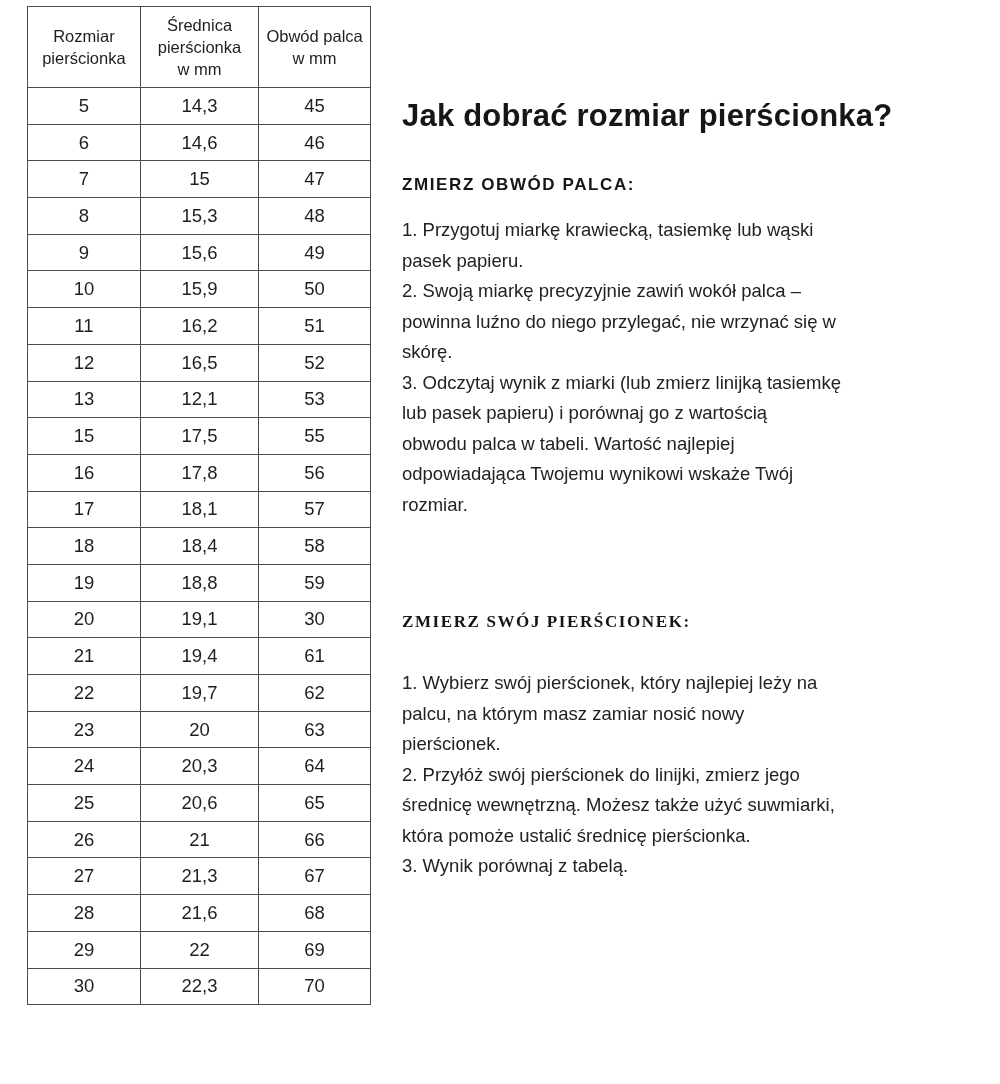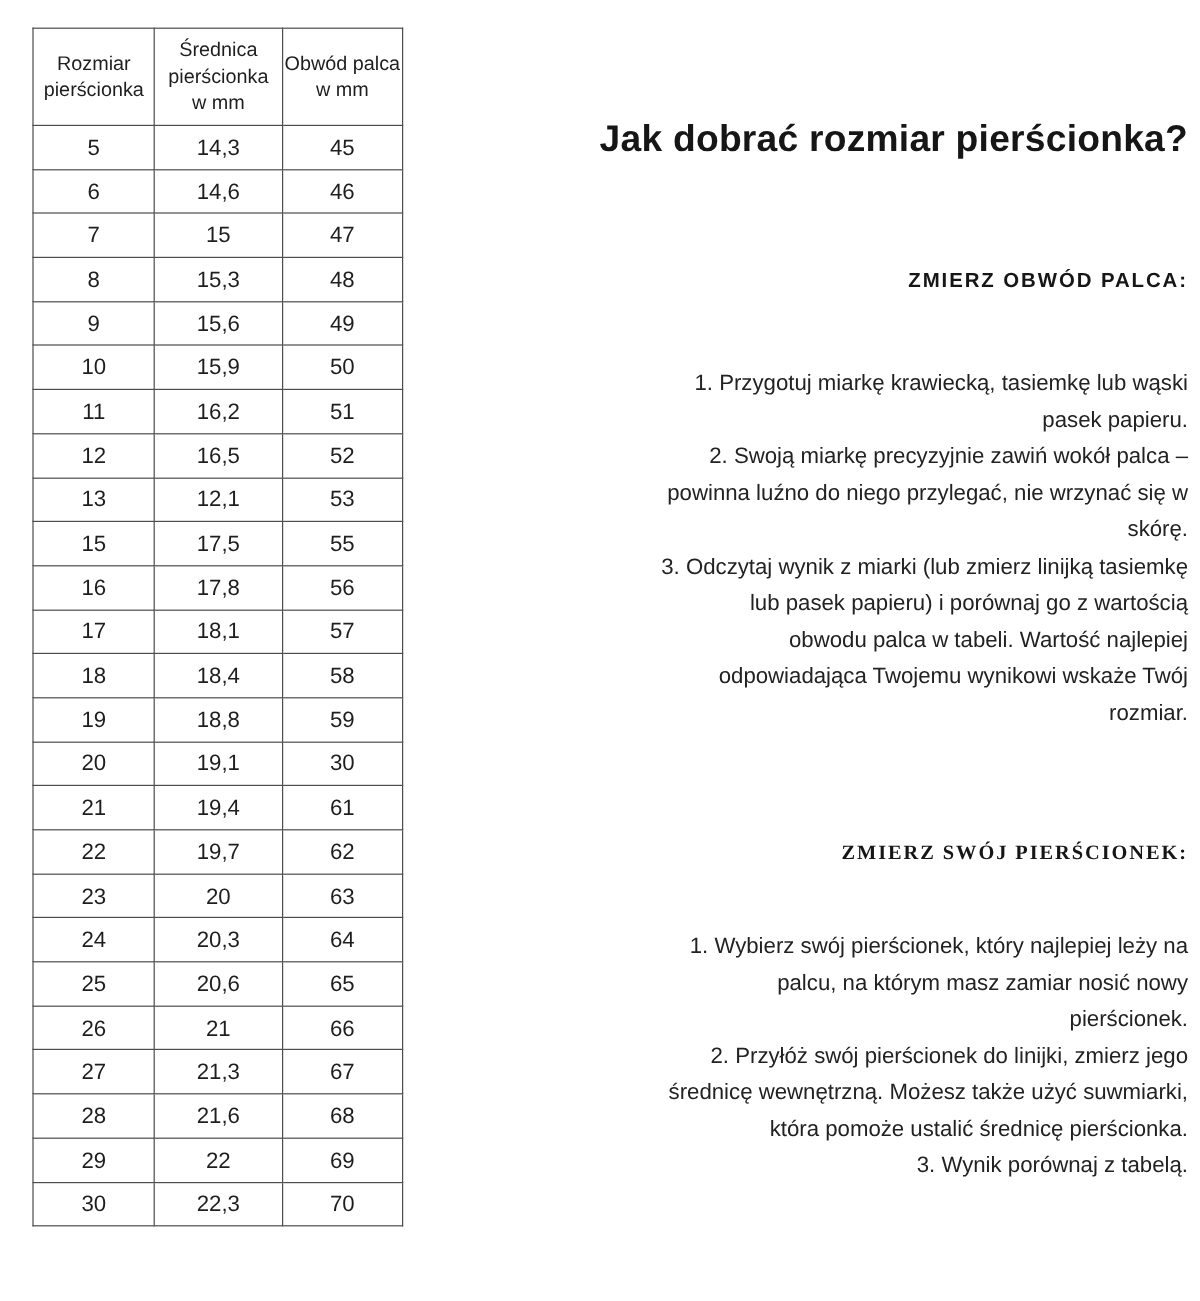--- a/index.html
+++ b/index.html
@@ -9,22 +9,22 @@
     font-family: "Liberation Sans", sans-serif;
     color: #1e1e1e;
     position: relative;
     overflow: hidden;
   }
 
   
   .table-panel {
     position: absolute;
     left: 27px;
-    top: 23px;
-    width: 309px;
+    top: 6px;
+    width: 344px;
   }
   table.size-table {
     width: 100%;
     border-collapse: collapse;
     table-layout: fixed;
   }
   .size-table th, .size-table td {
     border: 1px solid #4d4d4d;
     text-align: center;
     vertical-align: middle;
@@ -40,40 +40,40 @@
     height: 36.7px;
     font-size: 18.5px;
   }
 
   
   .guide-panel {
     position: absolute;
     left: 402px;
     top: 0;
     width: 588px;
-    text-align: right;
+    text-align: left;
   }
   .guide-title {
     padding-top: 96px;
     font-size: 31px;
     line-height: 40px;
     font-weight: 800;
     letter-spacing: 0.2px;
     color: #161616;
   }
   .section-heading {
     font-size: 17px;
     font-weight: 700;
     letter-spacing: 1.6px;
     color: #161616;
   }
-  .heading-1 { margin-top: 88px; }
+  .heading-1 { margin-top: 39px; }
   .heading-2 { margin-top: 92px; font-family: Liberation Serif, serif; }
-  .steps { margin-top: 60px; }
-  .steps-2 { margin-top: 52px; }
+  .steps { margin-top: 20px; }
+  .steps-2 { margin-top: 36px; }
   .step {
     font-size: 18.5px;
     line-height: 30.5px;
     white-space: pre-line;
     color: #222222;
   }
 </style>
 </head>
 <body>
 

